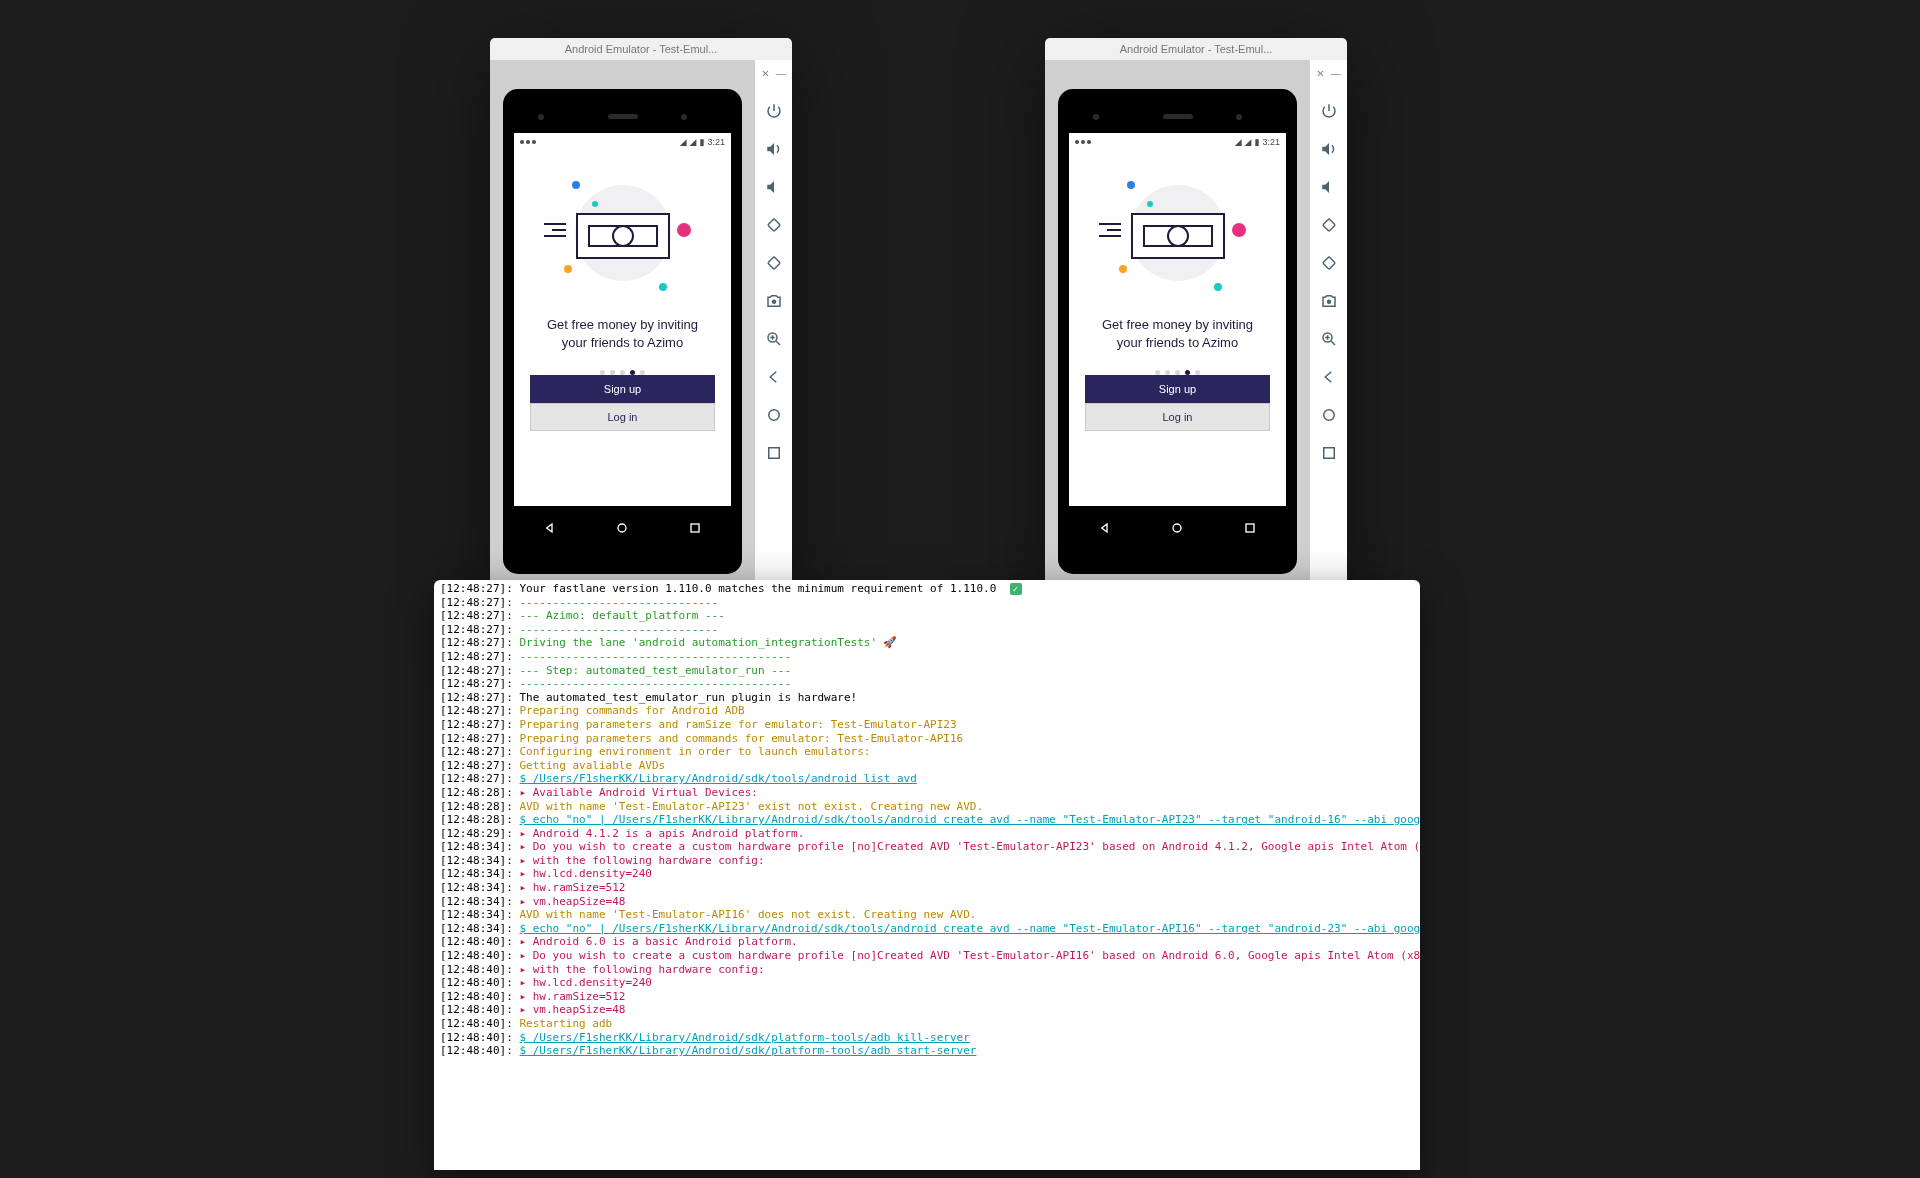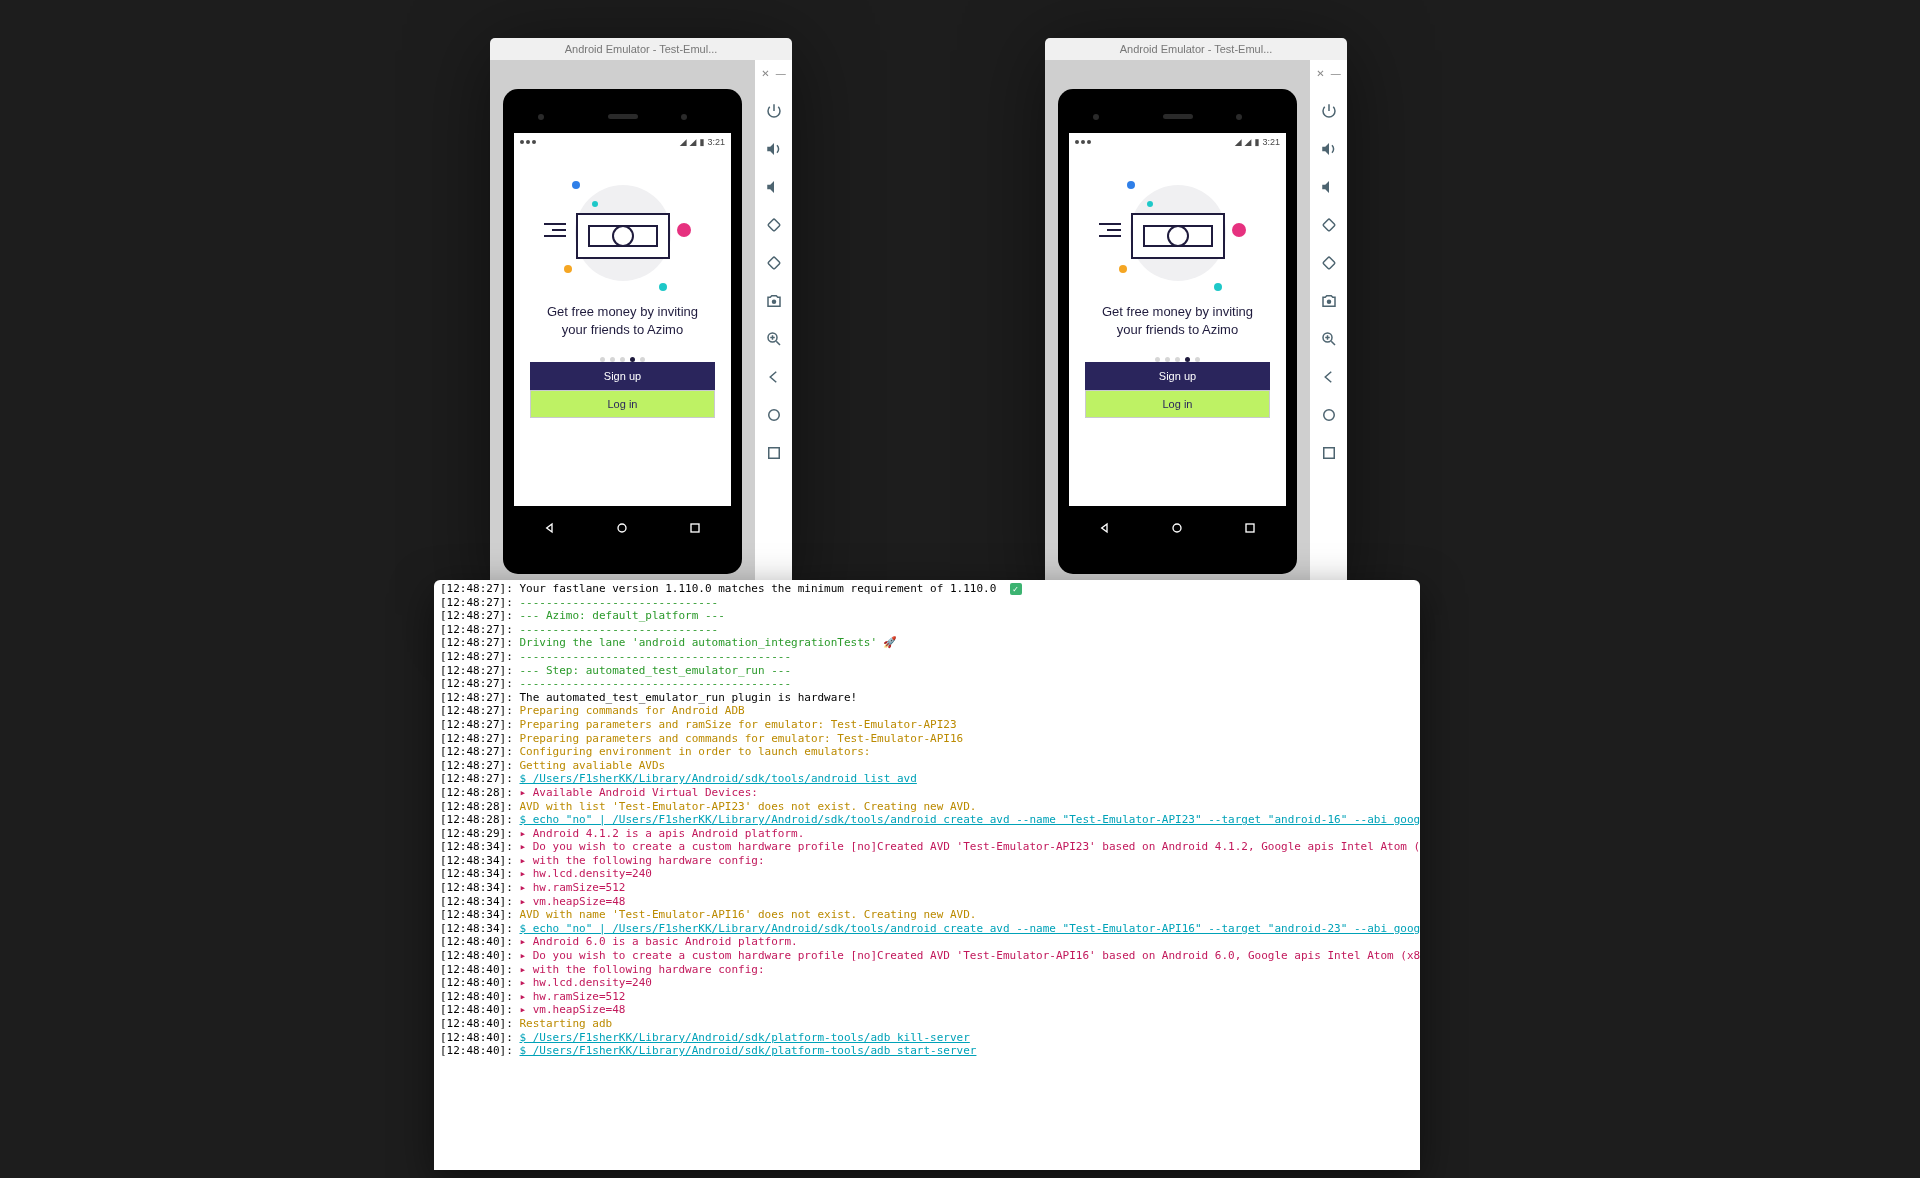--- a/index.html
+++ b/index.html
@@ -35,27 +35,27 @@
   .speed .l1{width:22px}
   .speed .l2{width:14px;margin-left:8px}
   .speed .l3{width:22px}
   .conf{position:absolute;border-radius:50%}
   .c-blue{width:8px;height:8px;background:#2f7fe8;top:8px;left:42px}
   .c-pink{width:14px;height:14px;background:#e6317f;top:50px;right:24px}
   .c-orange{width:8px;height:8px;background:#f5a623;top:92px;left:34px}
   .c-teal{width:8px;height:8px;background:#1ec8c8;top:110px;right:48px}
   .c-cyan{width:6px;height:6px;background:#1ec8c8;top:28px;left:62px}
   
-  .promo-text{text-align:center;color:#1f1b3d;font-size:13px;line-height:1.4;margin-top:0}
+  .promo-text{text-align:center;color:#1f1b3d;font-size:13px;line-height:1.4;margin-top:13px}
   .dots{display:flex;gap:5px;margin-top:18px}
   .dots .dt{width:5px;height:5px;background:#d6d6d6;border-radius:50%}
   .dots .dt.active{background:#1f1b3d}
   .btn{width:100%;height:28px;display:flex;align-items:center;justify-content:center;font-size:11px;box-sizing:border-box}
   .btn-primary{background:#2a255c;color:#fff}
-  .btn-secondary{background:#bef264;color:#2a255c;border:1px solid #c9c9d0}
+  .btn-secondary{background:#e5e5e5;color:#2a255c;border:1px solid #c9c9d0}
   
   .navbar{position:absolute;bottom:28px;left:11px;width:217px;height:32px;background:#000;display:flex;align-items:center;justify-content:space-around}
   .navbar svg{width:16px;height:16px}
   
   
   .toolbar{width:37px;background:#fff;display:flex;flex-direction:column;align-items:center;gap:18px;padding:8px 0}
   .wctrl{display:flex;gap:6px;font-size:10px;color:#888;margin-bottom:4px}
   .tb-icon{width:20px;height:20px;display:flex;align-items:center;justify-content:center;color:#4d6470;cursor:pointer}
   .tb-icon svg{width:18px;height:18px}
   .tb-spacer{flex:1}
@@ -359,21 +359,21 @@
 <span class="ts">[12:48:27]: </span><span class="g">--- Step: automated_test_emulator_run ---</span>
 <span class="ts">[12:48:27]: </span><span class="g">-----------------------------------------</span>
 <span class="ts">[12:48:27]: </span><span class="">The automated_test_emulator_run plugin is hardware!</span>
 <span class="ts">[12:48:27]: </span><span class="o">Preparing commands for Android ADB</span>
 <span class="ts">[12:48:27]: </span><span class="o">Preparing parameters and ramSize for emulator: Test-Emulator-API23</span>
 <span class="ts">[12:48:27]: </span><span class="o">Preparing parameters and commands for emulator: Test-Emulator-API16</span>
 <span class="ts">[12:48:27]: </span><span class="o">Configuring environment in order to launch emulators:</span>
 <span class="ts">[12:48:27]: </span><span class="o">Getting avaliable AVDs</span>
 <span class="ts">[12:48:27]: </span><span class="c">$ /Users/F1sherKK/Library/Android/sdk/tools/android list avd</span>
 <span class="ts">[12:48:28]: </span><span class="m">▸ Available Android Virtual Devices:</span>
-<span class="ts">[12:48:28]: </span><span class="o">AVD with list 'Test-Emulator-API23' does not exist. Creating new AVD.</span>
+<span class="ts">[12:48:28]: </span><span class="o">AVD with name 'Test-Emulator-API23' exist not exist. Creating new AVD.</span>
 <span class="ts">[12:48:28]: </span><span class="c">$ echo "no" | /Users/F1sherKK/Library/Android/sdk/tools/android create avd --name "Test-Emulator-API23" --target "android-16" --abi google_apis/x86</span>
 <span class="ts">[12:48:29]: </span><span class="m">▸ Android 4.1.2 is a apis Android platform.</span>
 <span class="ts">[12:48:34]: </span><span class="m">▸ Do you wish to create a custom hardware profile [no]Created AVD 'Test-Emulator-API23' based on Android 4.1.2, Google apis Intel Atom (x86) processor,</span>
 <span class="ts">[12:48:34]: </span><span class="m">▸ with the following hardware config:</span>
 <span class="ts">[12:48:34]: </span><span class="m">▸ hw.lcd.density=240</span>
 <span class="ts">[12:48:34]: </span><span class="m">▸ hw.ramSize=512</span>
 <span class="ts">[12:48:34]: </span><span class="m">▸ vm.heapSize=48</span>
 <span class="ts">[12:48:34]: </span><span class="o">AVD with name 'Test-Emulator-API16' does not exist. Creating new AVD.</span>
 <span class="ts">[12:48:34]: </span><span class="c">$ echo "no" | /Users/F1sherKK/Library/Android/sdk/tools/android create avd --name "Test-Emulator-API16" --target "android-23" --abi google_apis/x86_64</span>
 <span class="ts">[12:48:40]: </span><span class="m">▸ Android 6.0 is a basic Android platform.</span>

